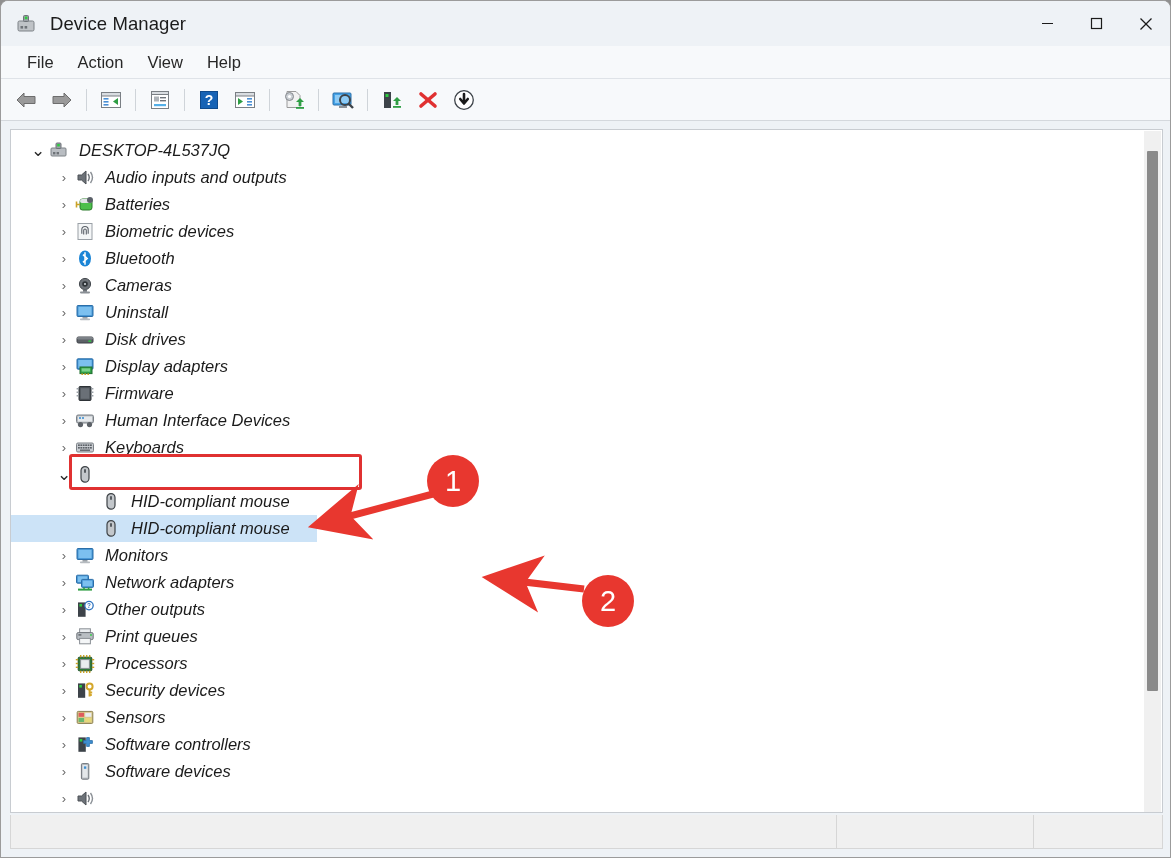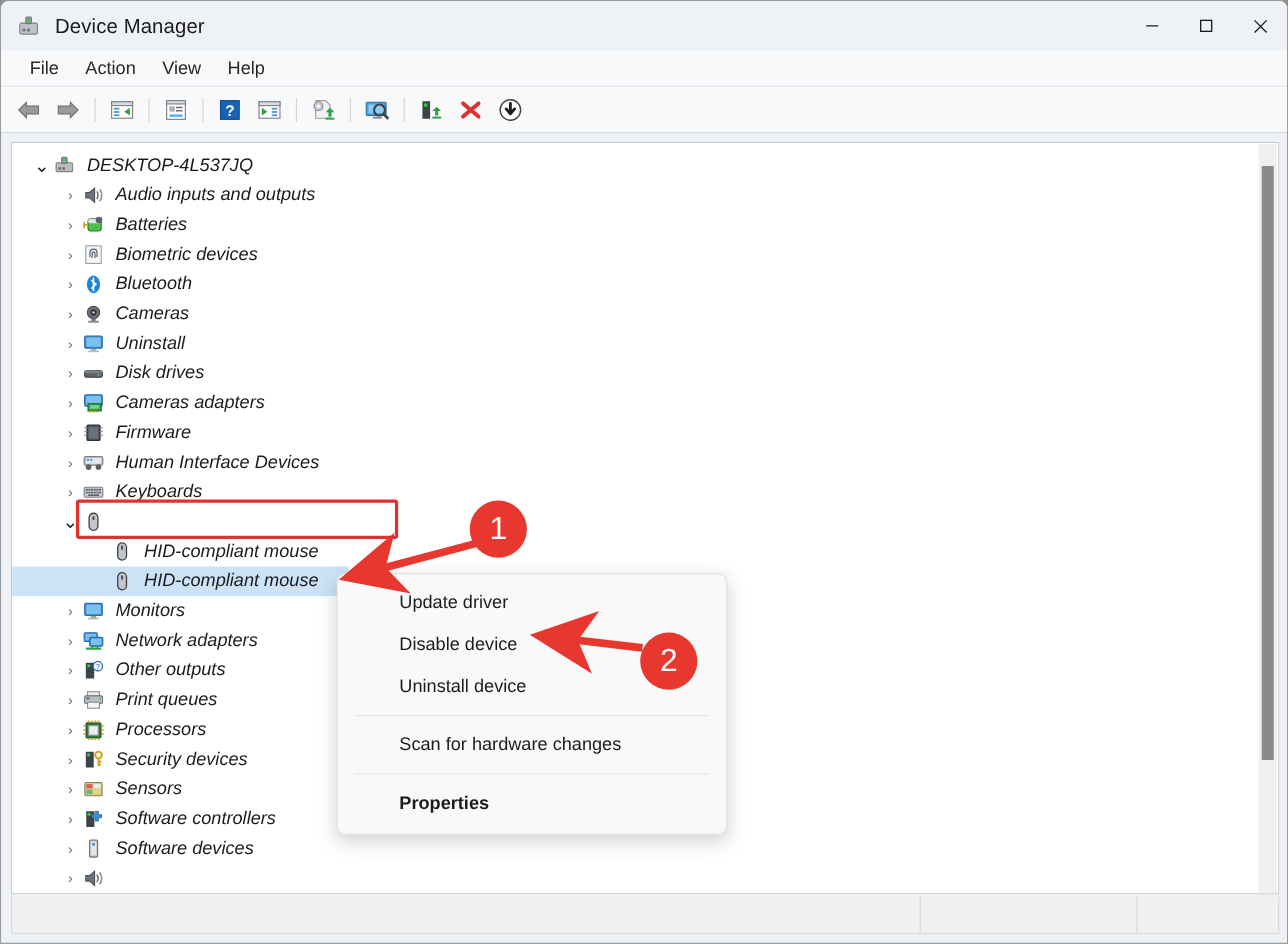--- a/index.html
+++ b/index.html
@@ -370,21 +370,21 @@
           <span class="chev">›</span>
           <span class="ico"><svg width="20" height="19" viewBox="0 0 20 19">
               <rect x="2" y="1.8" width="16" height="10.4" rx="1" fill="#3f8fd0" stroke="#2b6ea8"></rect>
               <rect x="3.3" y="3" width="13.4" height="8" fill="#7cc0ef"></rect>
               <rect x="5" y="10" width="12" height="6.6" fill="#2f9e44" stroke="#1f6e2f"></rect>
               <rect x="6.6" y="11.3" width="8.6" height="3.3" fill="#7ad28c"></rect>
               <rect x="6.4" y="16.4" width="1.6" height="1.6" fill="#c9a227"></rect>
               <rect x="9.4" y="16.4" width="1.6" height="1.6" fill="#c9a227"></rect>
               <rect x="12.4" y="16.4" width="1.6" height="1.6" fill="#c9a227"></rect>
             </svg></span>
-          <span class="lbl">Cameras adapters</span>
+          <span class="lbl">Display adapters</span>
         </div>
         <div class="row" style="padding-left: 42px;">
           <span class="chev">›</span>
           <span class="ico"><svg width="20" height="19" viewBox="0 0 20 19">
               <rect x="4" y="2.5" width="12" height="14" rx="1" fill="#4a4f55" stroke="#2d3236"></rect>
               <rect x="5.6" y="4.2" width="8.8" height="10.6" fill="#6a7077"></rect>
               <rect x="1.6" y="4" width="2.4" height="1.5" fill="#9aa0a6"></rect>
               <rect x="1.6" y="7.5" width="2.4" height="1.5" fill="#9aa0a6"></rect>
               <rect x="1.6" y="11" width="2.4" height="1.5" fill="#9aa0a6"></rect>
               <rect x="16" y="4" width="2.4" height="1.5" fill="#9aa0a6"></rect>
@@ -565,29 +565,20 @@
       <div id="vthumb"></div>
     </div>
   </div>
 
   <div id="statusbar">
     <div class="sb-cell sb-a"></div>
     <div class="sb-cell sb-b"></div>
     <div class="sb-cell sb-c"></div>
   </div>
 
-  <div id="ctxmenu">
-      <div class="ctx-item">Update driver</div>
-      <div class="ctx-item">Disable device</div>
-      <div class="ctx-item">Uninstall device</div>
-      <div class="ctx-sep"></div>
-      <div class="ctx-item">Scan for hardware changes</div>
-      <div class="ctx-sep"></div>
-      <div class="ctx-item bold">Properties</div>
-    </div>
 
   <svg id="ann">
     <defs>
       <marker id="ah" markerWidth="9" markerHeight="9" refX="7.4" refY="4.5" orient="auto">
         <path d="M0,0.4 L8.6,4.5 L0,8.6 L2.3,4.5 Z" fill="#e8372f"></path>
       </marker>
     </defs>
     <line x1="432" y1="493" x2="315" y2="524" stroke="#e8372f" stroke-width="7" marker-end="url(#ah)"></line>
     <line x1="583" y1="588" x2="489" y2="577" stroke="#e8372f" stroke-width="7" marker-end="url(#ah)"></line>
   </svg>

